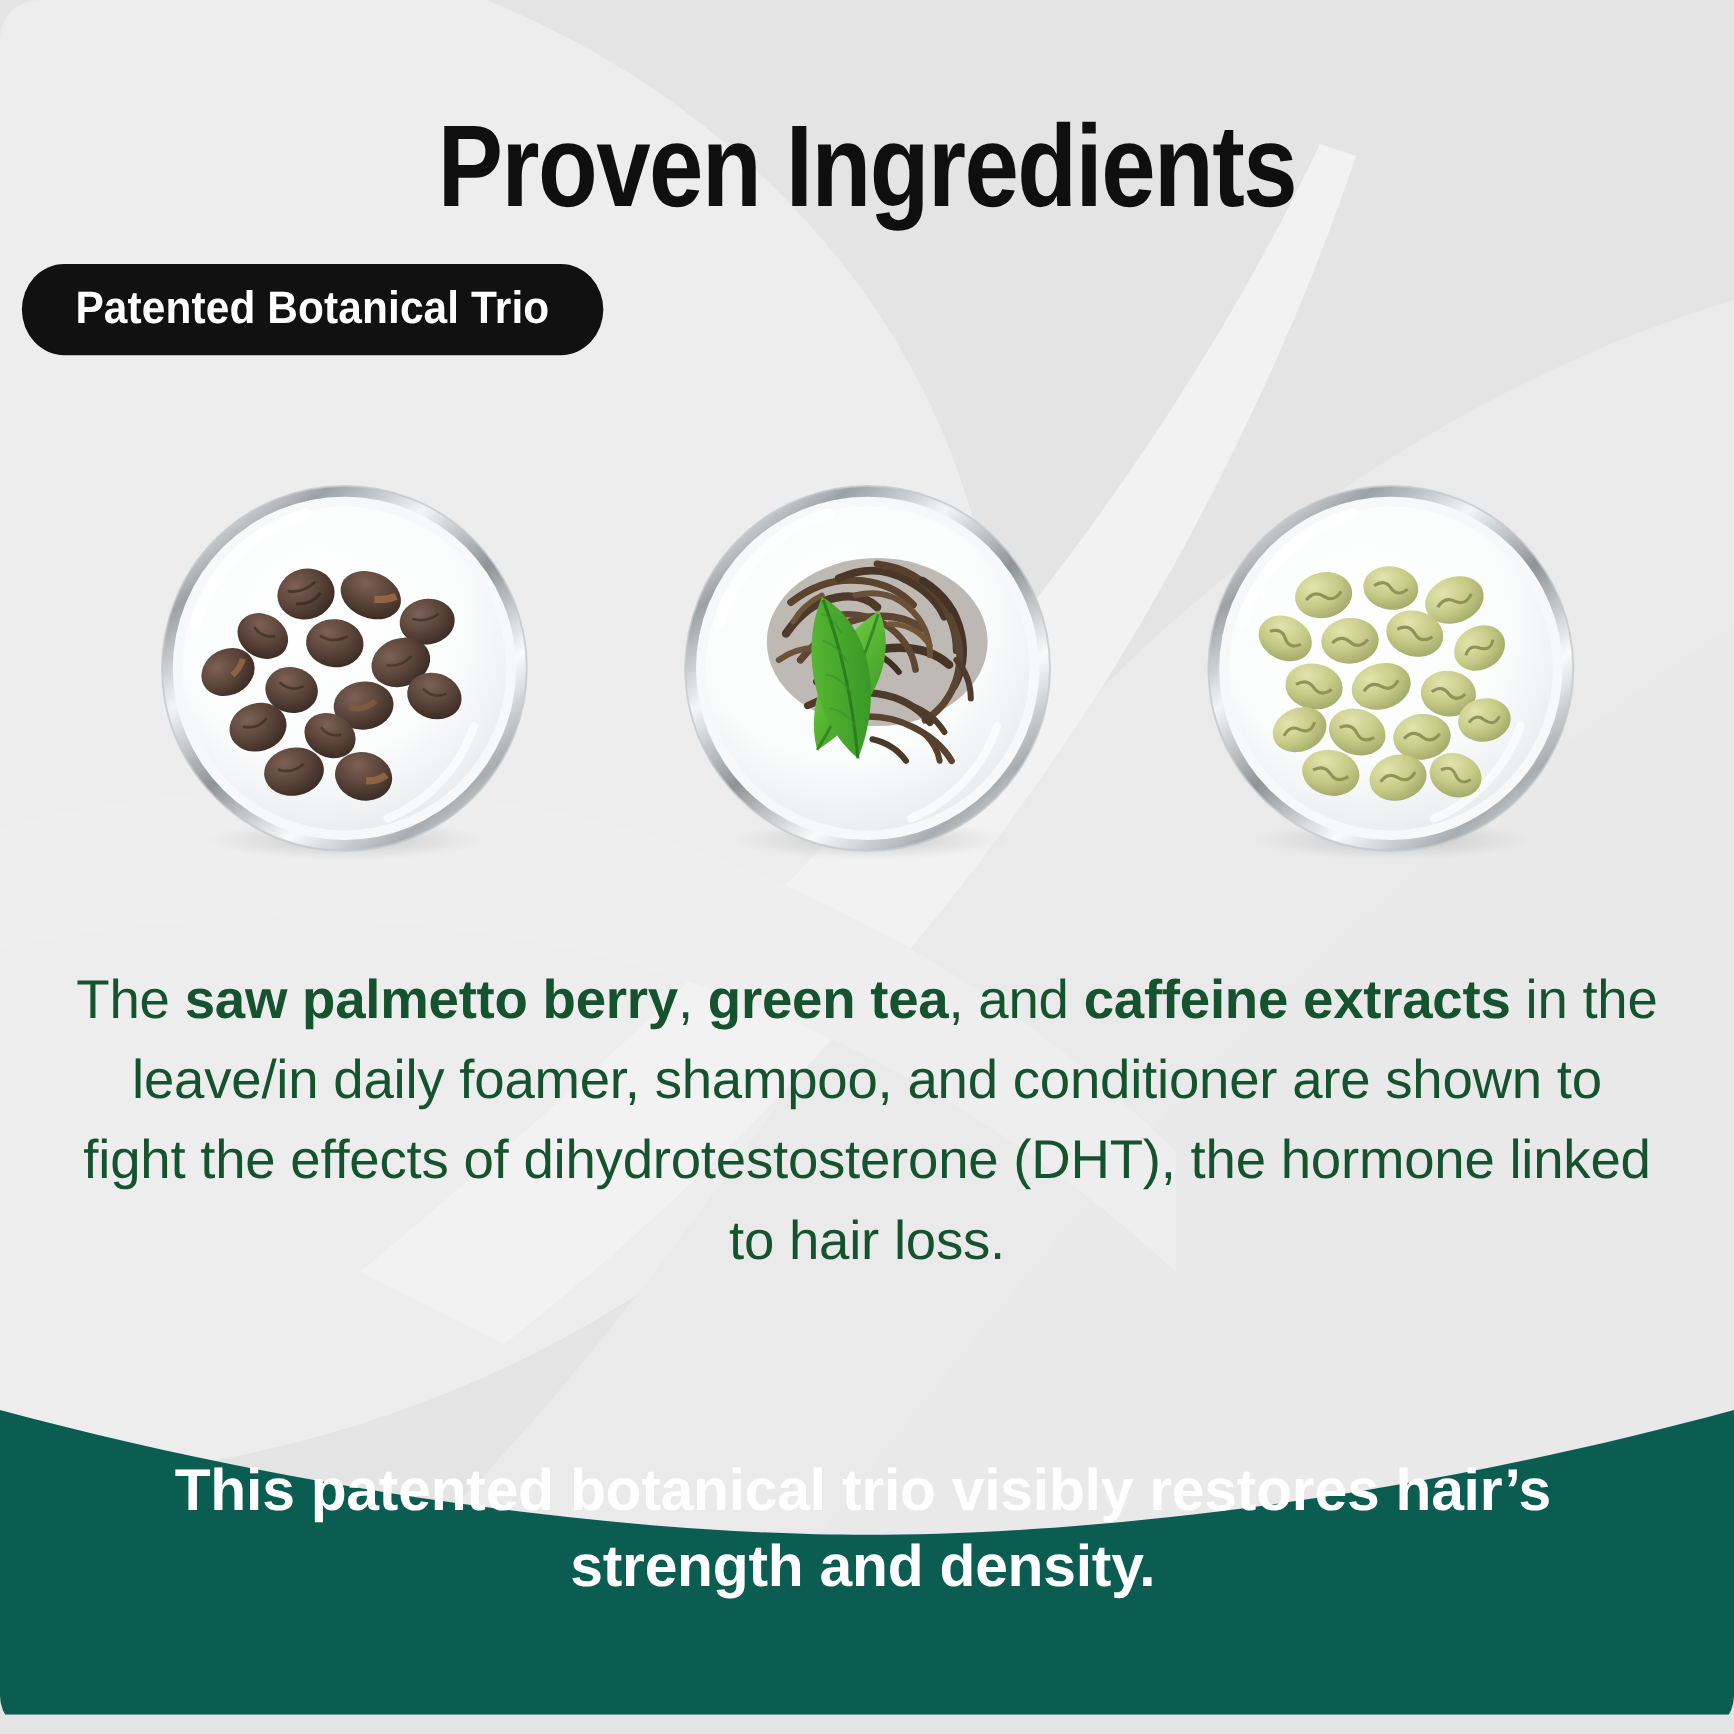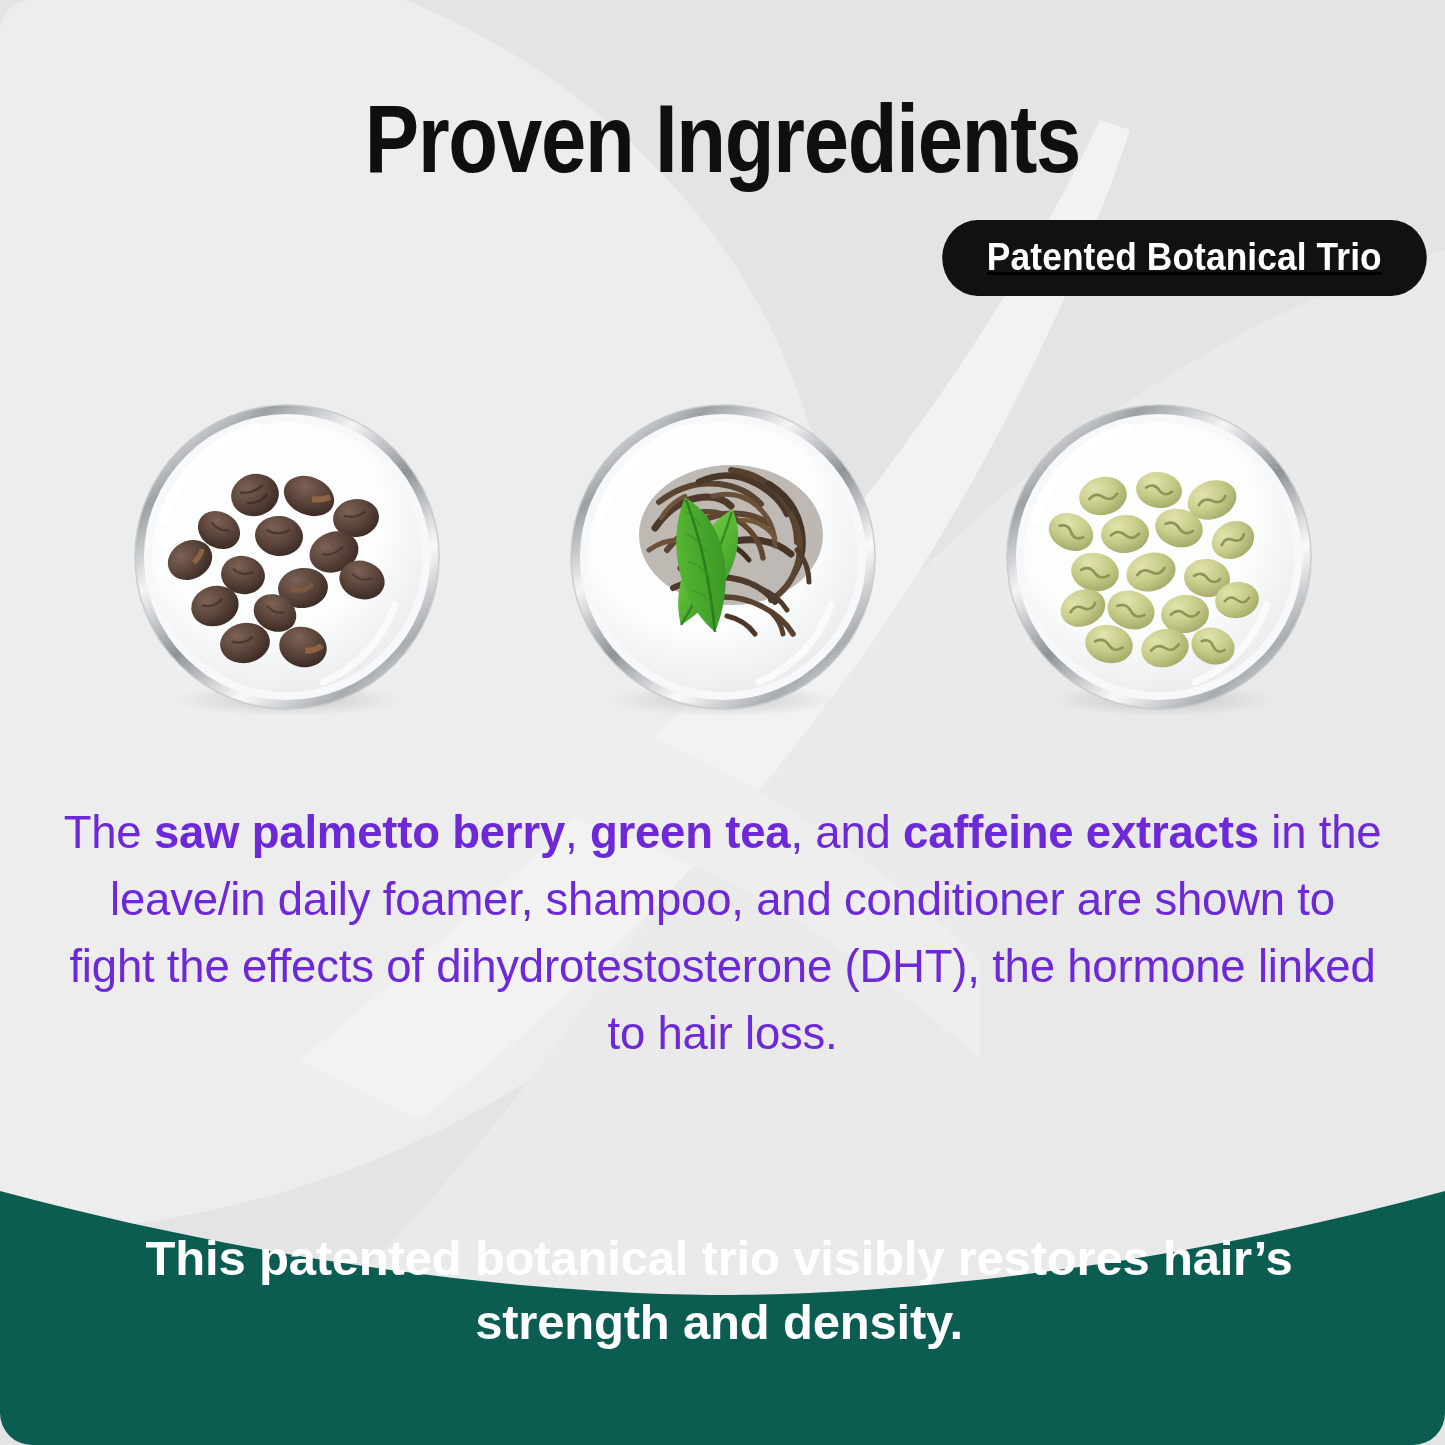--- a/index.html
+++ b/index.html
@@ -44,22 +44,21 @@
     letter-spacing:-1.5px;
     color:#100f0f;
     transform:scaleX(0.84);
     transform-origin:center;
     white-space:nowrap;
   }
 
   .badge-wrap {
     margin-top:30px;
     display:flex;
-    justify-content:flex-end;
-    text-decoration:underline;
+    justify-content:flex-start;
   }
 
   .badge {
     display:inline-flex;
     align-items:center;
     justify-content:center;
     height:76px;
     padding:0 48px;
     border-radius:40px;
     background:#111111;
@@ -94,30 +93,30 @@
   
   .body-copy {
     position:absolute;
     top:800px;
     left:50%;
     transform:translateX(-50%);
     width:1320px;
     text-align:center;
     font-size:45.5px;
     line-height:1.47;
-    color:#6d28d9;
+    color:#14532d;
     letter-spacing:-0.2px;
     z-index:5;
   }
   .body-copy b { font-weight:700; }
 
   
   .footer {
     position:absolute;
-    left:0; bottom:0;
+    left:0; bottom:16px;
     width:1438px;
     height:300px;
     z-index:6;
   }
 
   .footer-bg { position:absolute; inset:0; width:1445px; height:300px; }
 
   .footer-text {
     position:absolute;
     left:50%;

